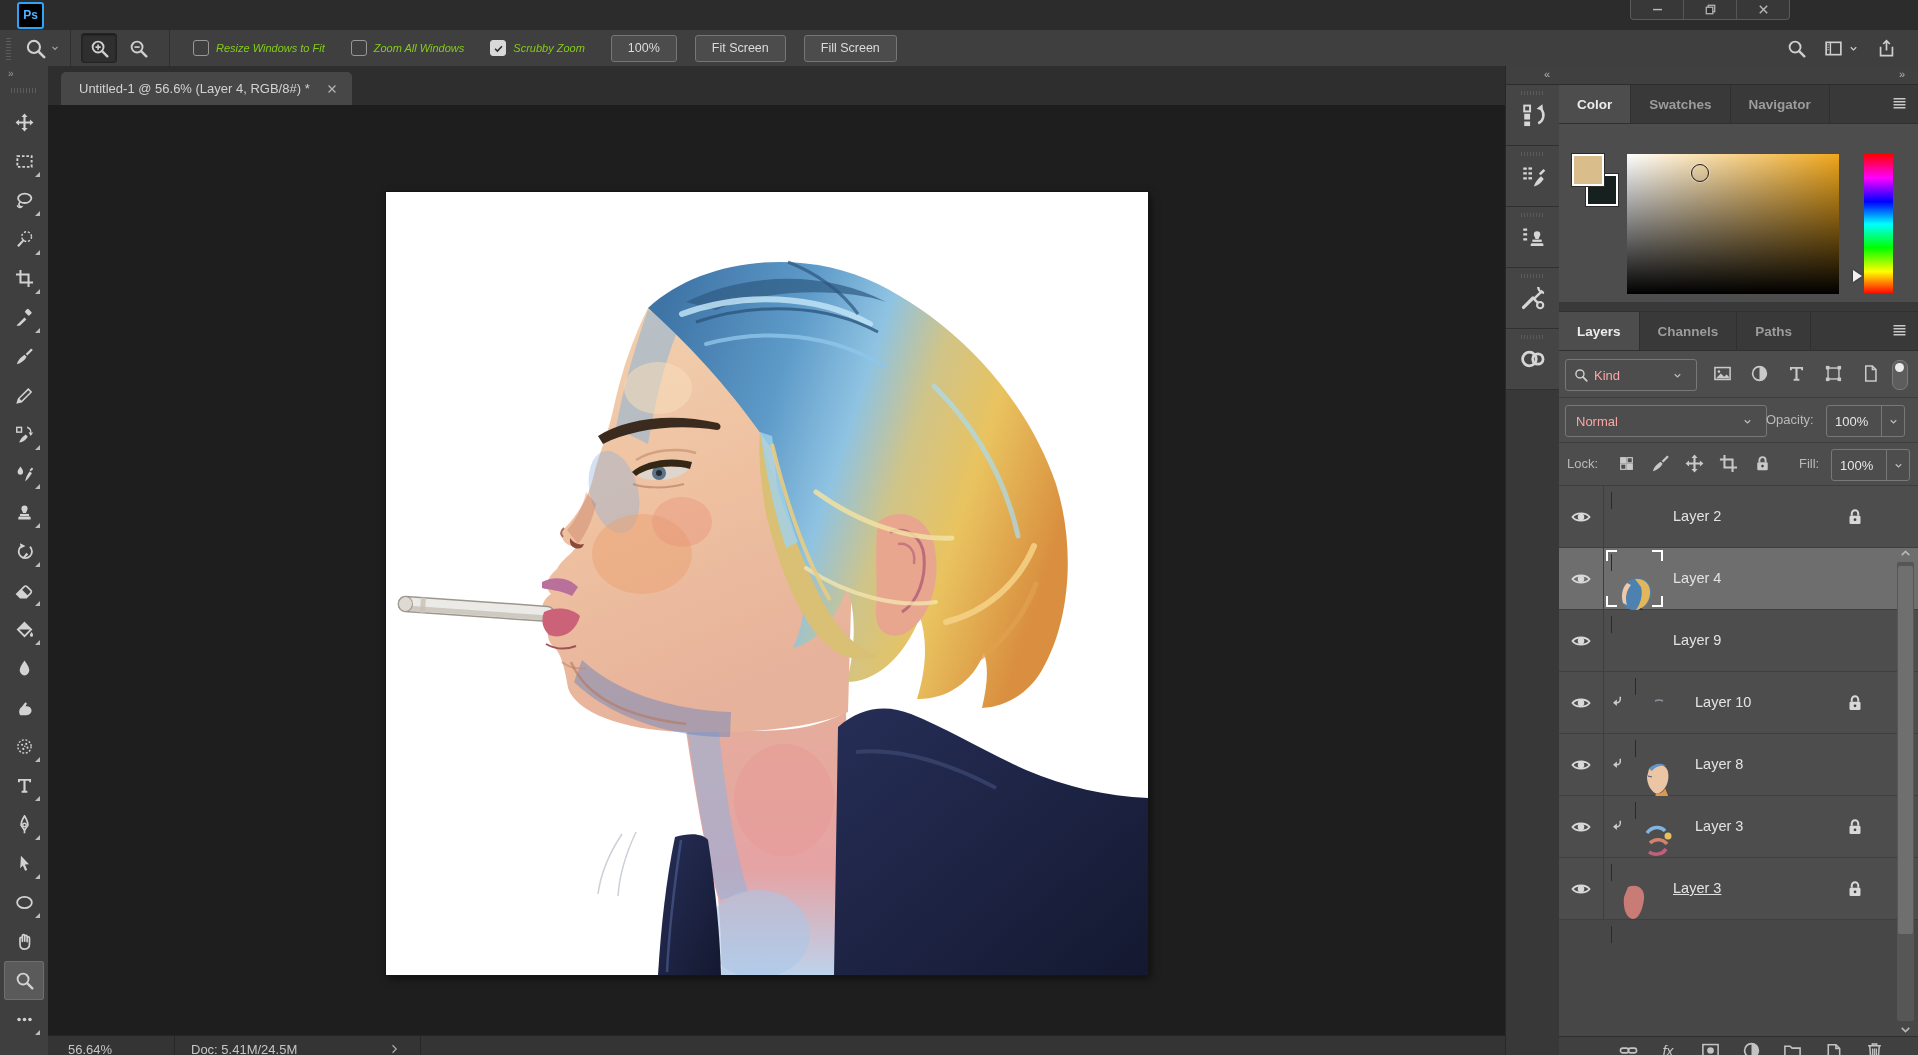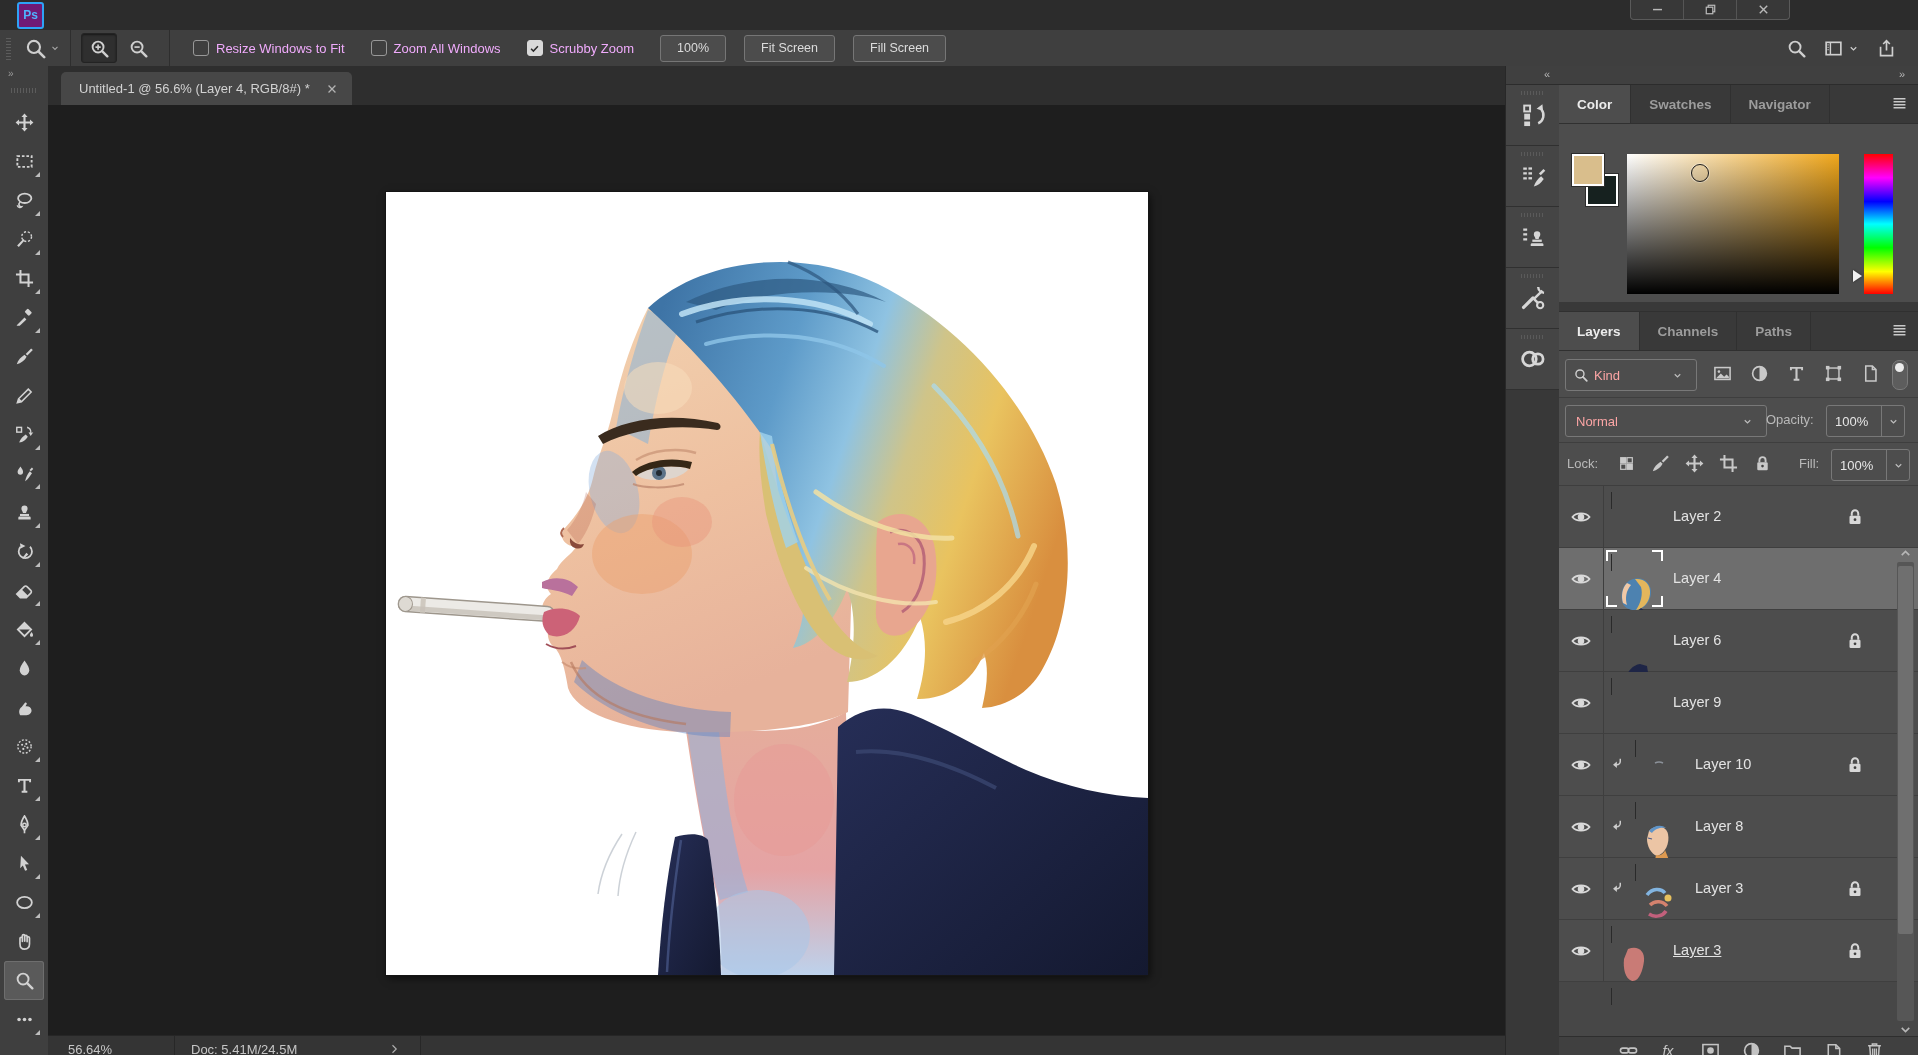--- a/index.html
+++ b/index.html
@@ -6,21 +6,21 @@
   #app{position:relative;width:1918px;height:1055px;overflow:hidden;
        font-family:"Liberation Sans","DejaVu Sans",sans-serif;
        -webkit-font-smoothing:antialiased;color:#d8d8d8;font-size:13px;}
   .icon{display:inline-flex;align-items:center;justify-content:center;color:#cfcfcf;}
   .icon svg{width:100%;height:100%;display:block;}
 
   
   #titlebar{position:absolute;left:0;top:0;width:100%;height:30px;background:#2c2c2c;
             display:flex;align-items:center;border-bottom:1px solid #242424;}
   #ps-logo{width:23px;height:23px;margin-left:17px;border:2px solid #2ea3f7;border-radius:3px;
-           background:#701a75;color:#4fb3ff;font-weight:bold;font-size:12px;
+           background:#000000;color:#4fb3ff;font-weight:bold;font-size:12px;
            display:flex;align-items:center;justify-content:center;}
   #menubar{display:flex;margin-left:22px;height:100%;align-items:center;}
   .menu-item{padding:0 13px;font-size:13.5px;color:#d6d6d6;cursor:default;line-height:30px;}
   #win-controls{position:absolute;right:128px;top:-7px;height:26px;display:flex;
                 border:1px solid #5a5a5a;border-top:none;border-radius:0 0 4px 4px;background:#383838;}
   .win-btn{width:52px;display:flex;align-items:flex-end;justify-content:center;padding-bottom:3px;}
   .win-btn + .win-btn{border-left:1px solid #555;}
   .win-btn .icon{width:13px;height:13px;color:#b9b9b9;}
 
   
@@ -33,21 +33,21 @@
   #opt-tool .carat{width:10px;height:10px;margin-left:4px;color:#a9a9a9;}
   .opt-sep{width:1px;height:36px;background:#2e2e2e;margin:0 10px;}
   .zoom-btn{width:34px;height:28px;border-radius:3px;display:flex;align-items:center;justify-content:center;margin-right:4px;}
   .zoom-btn .icon{width:19px;height:19px;}
   .zoom-btn.active{background:#2f2f2f;border:1px solid #232323;box-shadow:inset 0 1px 2px rgba(0,0,0,.5);}
   .opt-check{display:flex;align-items:center;margin:0 13px;cursor:default;}
   .opt-check .box{width:14px;height:14px;border:1px solid #989898;border-radius:3px;margin-right:7px;
                   background:transparent;display:flex;align-items:center;justify-content:center;}
   .opt-check .box.checked{background:#d9d9d9;border-color:#d9d9d9;}
   .opt-check .box .icon{width:11px;height:11px;}
-  .opt-check .lbl{font-size:13px;color:#f0abfc;}
+  .opt-check .lbl{font-size:11px;color:#84cc16;font-style:italic;}
   .opt-btn{height:25px;padding:0 16px;margin:0 9px;border:1px solid #767676;border-radius:3px;
            background:#4c4c4c;color:#dcdcdc;font-size:12.5px;display:flex;align-items:center;}
   #opt-right{position:absolute;right:22px;top:0;height:36px;display:flex;align-items:center;gap:18px;}
   #opt-right .icon{width:19px;height:19px;}
   #opt-right .icon.small{width:11px;height:11px;}
 
   
   #workspace{position:absolute;left:0;top:66px;right:0;bottom:0;}
 
   
@@ -879,45 +879,20 @@
       <span class="eyecol">
               <span class="icon">
                 <svg viewBox="0 0 16 16">
                   <path d="M1.2,8 C4,4.2 12,4.2 14.8,8 C12,11.8 4,11.8 1.2,8 Z" fill="none" stroke="currentColor" stroke-width="1.5"></path>
                   <circle cx="8" cy="8" r="2.6" fill="currentColor"></circle>
                 </svg>
               </span>
             </span>
 
       <span class="thumbwrap">
-        <span class="thumb"><svg viewBox="0 0 47 47">
-                  <path d="M15,47 C16,39 22,33 29,32 L36,34 L38,47 Z" fill="#1e2546"></path>
-                </svg></span>
-        
-      </span>
-      <span class="lname ">Layer 6</span>
-      <span class="icon llock">
-              <svg viewBox="0 0 16 16">
-                <rect x="3.6" y="7" width="8.8" height="6.6" rx="1" fill="currentColor"></rect>
-                <path d="M5.4,7 V5.2 a2.6,2.6 0 0 1 5.2,0 V7" fill="none" stroke="currentColor" stroke-width="1.6"></path>
-                <circle cx="8" cy="10.2" r="1.1" fill="#3f3f3f"></circle>
-              </svg>
-            </span>
-    </div>
-          <div class="layer-row  ">
-      <span class="eyecol">
-              <span class="icon">
-                <svg viewBox="0 0 16 16">
-                  <path d="M1.2,8 C4,4.2 12,4.2 14.8,8 C12,11.8 4,11.8 1.2,8 Z" fill="none" stroke="currentColor" stroke-width="1.5"></path>
-                  <circle cx="8" cy="8" r="2.6" fill="currentColor"></circle>
-                </svg>
-              </span>
-            </span>
-
-      <span class="thumbwrap">
         <span class="thumb"><svg viewBox="0 0 47 47"></svg></span>
         
       </span>
       <span class="lname ">Layer 9</span>
 
     </div>
           <div class="layer-row  clipped">
       <span class="eyecol">
               <span class="icon">
                 <svg viewBox="0 0 16 16">

